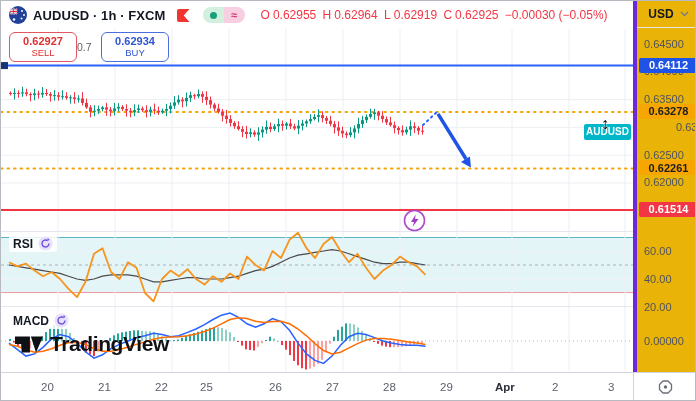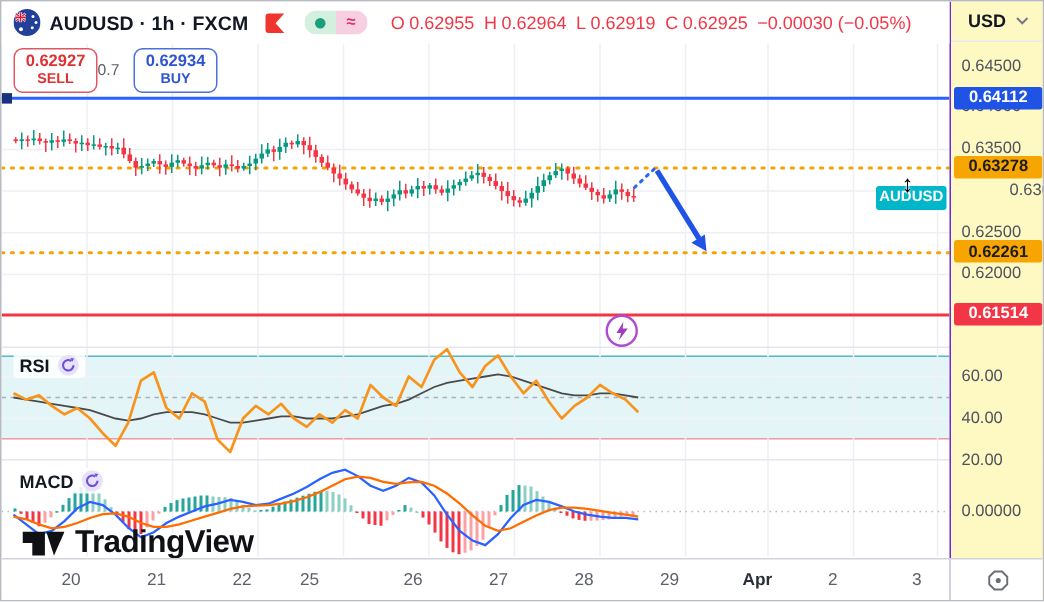--- a/index.html
+++ b/index.html
@@ -17,48 +17,48 @@
   .sym-title { font-size:13px; font-weight:700; color:#131722; margin-left:6px; letter-spacing:.1px; }
   .hdr-ico { margin-left:10px; display:flex; align-items:center; }
   #status-pill { display:flex; margin-left:12px; height:16px; border-radius:9px; overflow:hidden; }
   #status-pill .seg-green { width:21px; background:#d3efdd; display:flex; align-items:center; justify-content:center; }
   #status-pill .seg-green i { width:7px; height:7px; border-radius:50%; background:#199f7a; }
   #status-pill .seg-pink { width:21px; background:#f7cfe0; color:#d6336c; font-size:11px; font-weight:700; display:flex; align-items:center; justify-content:center; }
   #ohlc { margin-left:16px; font-size:12px; color:#f23645; white-space:nowrap; }
   #ohlc span { margin-right:3px; }
   
   #order-panel { position:absolute; left:8px; top:31px; z-index:7; display:flex; align-items:center; }
-  .ord-btn { width:56px; height:30px; border-radius:6px; background:#fff; display:flex; flex-direction:column; align-items:center; justify-content:center; cursor:pointer; line-height:1.05; }
+  .ord-btn { width:68px; height:30px; border-radius:6px; background:#fff; display:flex; flex-direction:column; align-items:center; justify-content:center; cursor:pointer; line-height:1.05; }
   .ord-btn .px { font-size:11px; font-weight:700; }
-  .ord-btn .lb { font-size:9.5px; font-weight:700; }
+  .ord-btn .lb { font-size:9.5px; font-weight:400; }
   #sell-btn { border:1.5px solid #e05763; color:#e03131; }
   #buy-btn  { border:1.5px solid #4c6fdc; color:#2f54d0; }
   #spread { width:24px; text-align:left; font-size:10.5px; color:#5d606b; }
   
   #rsi-band { position:absolute; left:0; top:236px; width:632px; height:56px; background:rgba(118,205,220,.20); border-top:1px solid #58b8c2; border-bottom:1px solid #f099a1; z-index:1; }
   .pane-sep { position:absolute; left:0; width:696px; height:1px; background:#e4e7ee; z-index:3; }
   #chart-canvas { position:absolute; left:0; top:0; z-index:2; }
-  #price-scale { position:absolute; left:632px; top:0; width:64px; height:401px; background:#fef9c3; border-left:1px solid #6d28d9; z-index:5; }
+  #price-scale { position:absolute; left:632px; top:0; width:64px; height:401px; background:#eab308; border-left:4px solid #6d28d9; z-index:5; }
   #usd-row { position:absolute; left:0; top:0; width:63px; height:27px; border-bottom:1px solid #e6e8ee; display:flex; align-items:center; justify-content:center; gap:6px; cursor:pointer; }
   #usd-row span { font-size:12px; color:#131722; font-weight:600; }
   .tick { position:absolute; left:7px; font-size:11px; color:#50535e; z-index:1; }
   .badge { position:absolute; left:2px; width:59px; text-align:center; font-size:11px; font-weight:600; border-radius:2px; padding:1.5px 0; z-index:2; }
   
   #time-axis { position:absolute; left:0; top:371px; width:632px; height:30px; background:#fff; border-top:1px solid #d1d4dc; z-index:4; }
   .t-label { position:absolute; top:8px; width:34px; font-size:11.5px; color:#5d606b; }
   .t-label.bold { font-weight:700; color:#2a2e39; }
   #axis-corner { position:absolute; left:632px; top:371px; width:64px; height:30px; background:#fff; border-top:1px solid #d1d4dc; border-left:1px solid #d1d4dc; z-index:5; display:flex; align-items:center; justify-content:center; cursor:pointer; }
   
   .ind-chip { position:absolute; z-index:4; display:flex; align-items:center; gap:5px; background:rgba(255,255,255,.85); padding:1px 4px; border-radius:3px;text-align:center; }
   .ind-chip .name { font-size:12px; font-weight:600; color:#131722; }
   #rsi-chip { left:8px; top:234px; }
   #macd-chip { left:8px; top:311px; }
   #symbol-tag { position:absolute; left:583px; width:47px; height:16px; background:#00b7c9; color:#fff; font-size:10px; font-weight:700; text-align:center; line-height:16px; border-radius:2px; z-index:4; cursor:ns-resize; }
   #drag-cursor { position:absolute; left:600px; top:112px; z-index:5; font-size:16px; font-weight:700; color:#000; text-shadow:0 0 2px #fff,0 0 2px #fff; }
-  #watermark { position:absolute; left:14px; top:331px; z-index:4; display:flex; align-items:center; gap:7px;margin-top:18px; }
+  #watermark { position:absolute; left:14px; top:331px; z-index:4; display:flex; align-items:center; gap:7px; }
   #watermark .wm-text { font-size:21px; font-weight:700; color:#101114; letter-spacing:-.4px; }
   #lightning-badge { position:absolute; left:402px; top:208px; z-index:4; cursor:pointer; }
 </style>
 </head>
 <body>
 
 <div id="app">
 
   <div id="rsi-band"></div>
 

